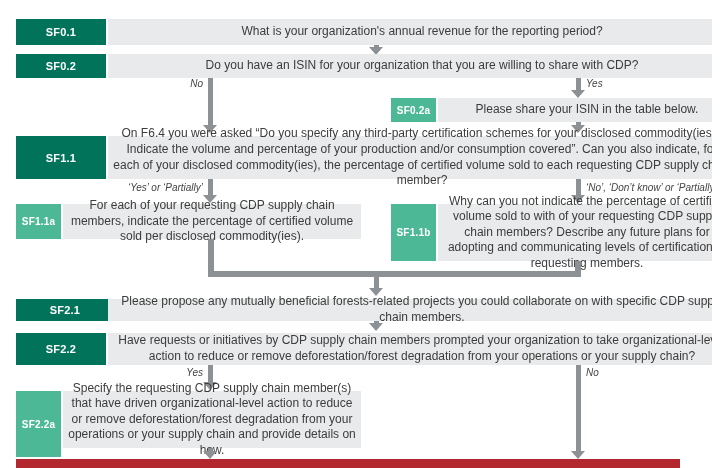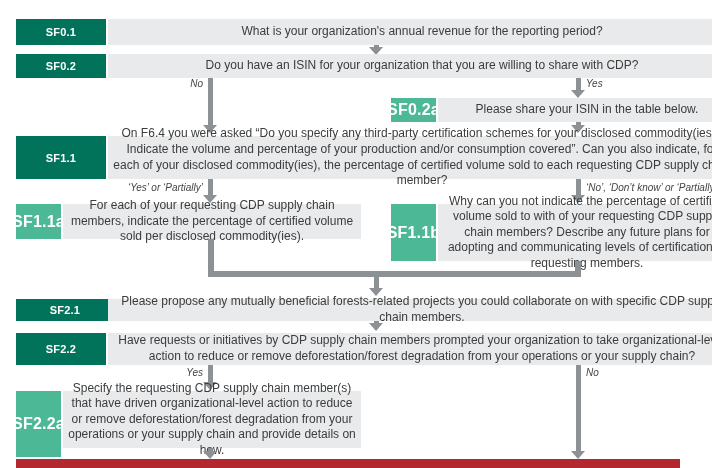--- a/index.html
+++ b/index.html
@@ -5,21 +5,21 @@
   :root{
     --green:#00735a; --teal:#4db896; --box:#e8eaeb;
     --line:#8c9196; --red:#b3272e; --text:#3c3c3c;
   }
   *{margin:4px;padding:0;box-sizing:border-box}
   body{font-family:"Liberation Sans","DejaVu Sans",sans-serif;background:#fff}
   #canvas{position:relative;width:720px;height:468px;background:#ffffff;overflow:hidden}
   .code{position:absolute;display:flex;align-items:center;justify-content:center;
         color:#fff;font-weight:bold;font-size:11px;letter-spacing:.2px}
   .code.dark{background:var(--green)}
-  .code.teal{background:var(--teal);font-size:16px}
+  .code.teal{background:var(--teal);font-size:10px}
   .qbox{position:absolute;display:flex;align-items:center;justify-content:center;
         background:var(--box);color:var(--text);font-size:12px;line-height:1.3;
         text-align:center;padding:0 4px}
   .vline{position:absolute;width:5px;background:var(--line)}
   .vline.thick{width:6px}
   .hline{position:absolute;height:6px;background:var(--line)}
   .ahead{position:absolute;width:0;height:0;border-left:7px solid transparent;
          border-right:7px solid transparent;border-top:8px solid var(--line)}
   .blabel{position:absolute;font-style:italic;font-size:10px;color:#444;white-space:nowrap}
   .blabel.r{text-align:right}

